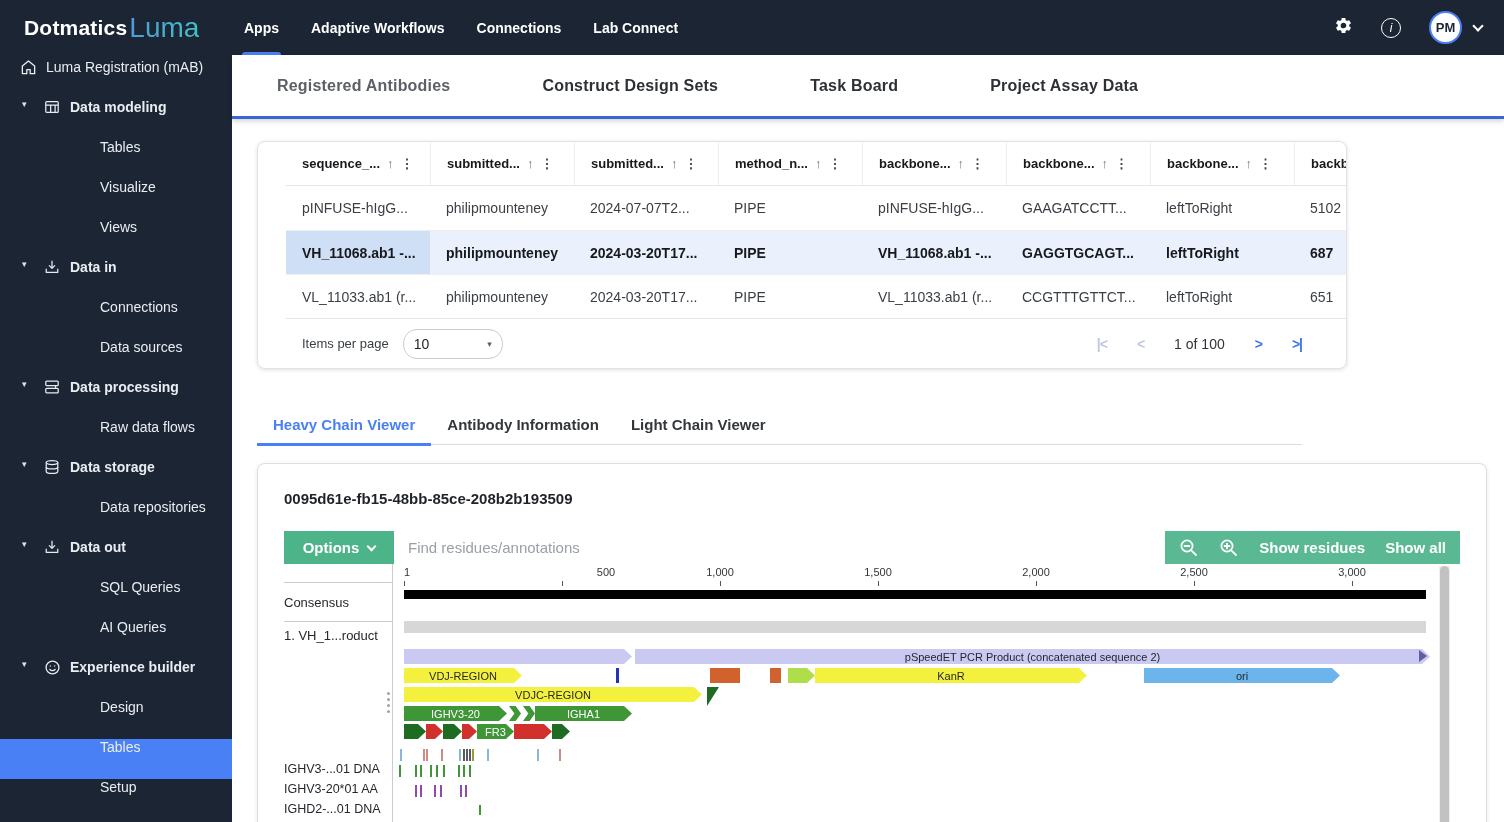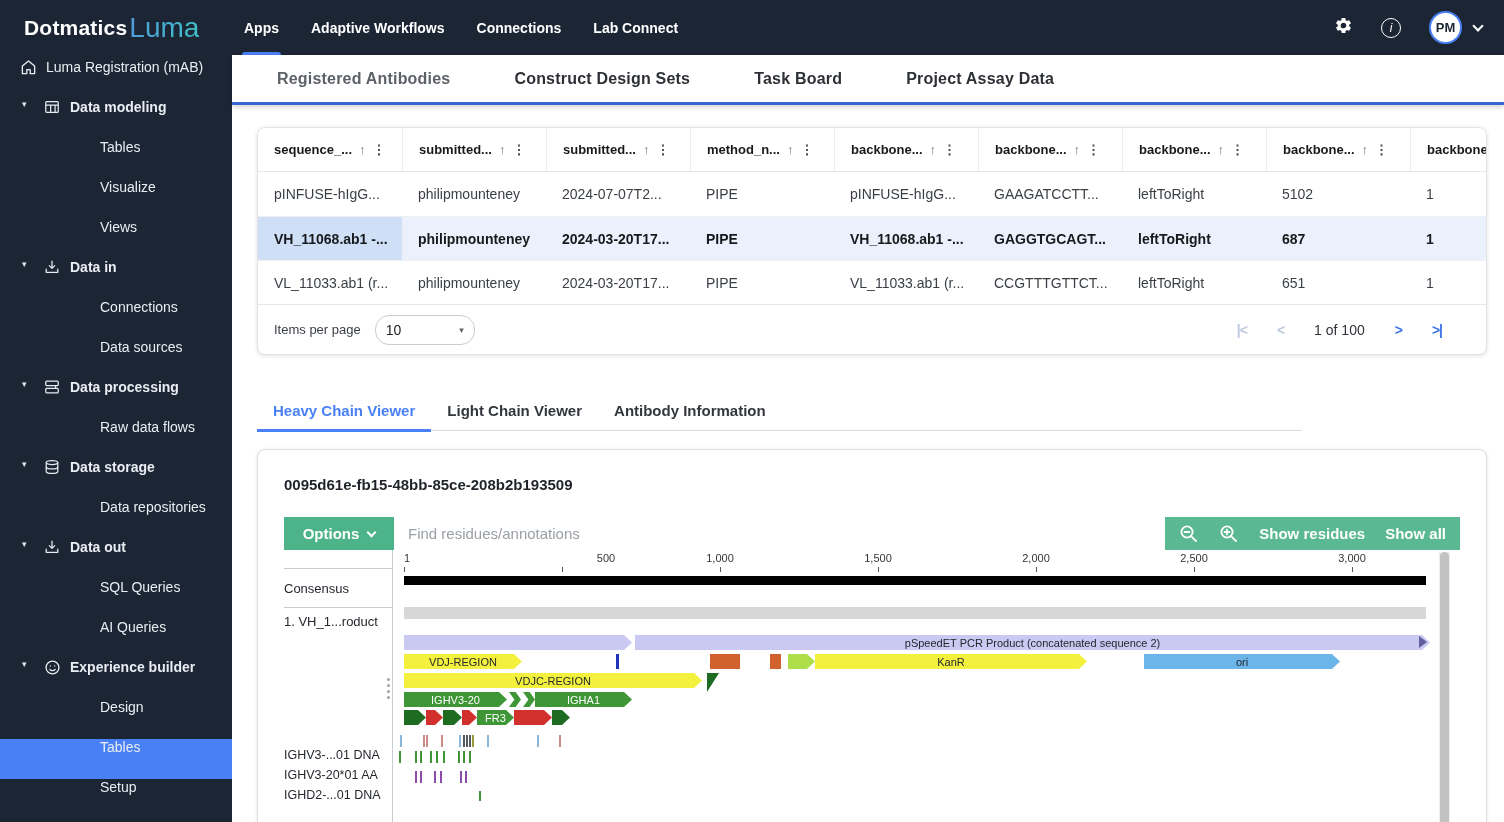--- a/index.html
+++ b/index.html
@@ -35,31 +35,31 @@
   .side-item .caret { width:10px; margin-left:22px; font-size:9px; color:#dfe4ea; flex:none; }
   .side-item .s-icon { width:17px; margin-left:12px; flex:none; display:flex; }
   .side-item.root .s-icon { margin-left:20px; }
   .side-item .s-label { margin-left:9px; white-space:nowrap; }
   .side-item.section .s-label { font-weight:bold; }
   .side-item.sub .s-label { margin-left:100px; }
   .side-item.active { background:#4a80f5; }
 
   
   .main { flex:1; display:flex; flex-direction:column; min-width:0; background:#fff; }
-  .main-tabs { height:50px; background:#fff; border-bottom:3px solid #3a66d4;
+  .main-tabs { height:64px; background:#fff; border-bottom:3px solid #3a66d4;
     box-shadow:0 2px 5px rgba(0,0,0,.18); display:flex; align-items:center;
-    padding-left:45px; gap:64px; position:relative; z-index:2; flex:none; }
+    padding-left:45px; gap:92px; position:relative; z-index:2; flex:none; }
   .main-tab { font-size:16px; font-weight:bold; color:#2d3136; letter-spacing:.2px; cursor:pointer; white-space:nowrap; }
   .main-tab.muted { color:#5c6167; }
 
   .content { flex:1; padding:22px 0 0 25px; overflow:hidden; position:relative; }
 
   
-  .card { width:1230px; background:#fff; border:1px solid #e1e3e6; border-radius:8px;
-    box-shadow:0 1px 4px rgba(0,0,0,.12); overflow:hidden; }
+  .card { width:1090px; background:#fff; border:1px solid #e1e3e6; border-radius:8px;
+    box-shadow:0 1px 4px rgba(0,0,0,.12); overflow:hidden;padding-left:28px; }
   .tbl-head { display:grid; grid-template-columns:repeat(9,144px); height:44px;
     border-bottom:1px solid #e4e6e9; }
   .th { display:flex; align-items:center; padding-left:16px; font-size:13px; font-weight:bold;
     color:#17191c; white-space:nowrap; overflow:hidden; }
   .th + .th { border-left:1px solid #ebedef; }
   .th .sort { color:#6b7076; margin-left:7px; font-size:13px; font-weight:normal; cursor:pointer; }
   .th .kebab { color:#44484e; margin-left:7px; font-size:13px; cursor:pointer; }
   .tbl-row { display:grid; grid-template-columns:repeat(9,144px); height:44px; cursor:pointer; }
   .tbl-row + .tbl-row { border-top:1px solid #edeff1; }
   .td { display:flex; align-items:center; padding-left:16px; font-size:14px; color:#3a3f45;
@@ -379,22 +379,22 @@
               <span class="pg-btn disabled">&lt;</span>
               <span class="pg-status">1 of 100</span>
               <span class="pg-btn enabled">&gt;</span>
               <span class="pg-btn enabled">&gt;|</span>
             </div>
           </div>
         </div>
 
         <div class="viewer-tabs" id="viewer-tabs">
             <div class="vtab active">Heavy Chain Viewer</div>
+            <div class="vtab">Antibody Information</div>
             <div class="vtab">Light Chain Viewer</div>
-            <div class="vtab">Antibody Information</div>
           </div>
 
         <div class="viewer-card">
           <div class="viewer-title">0095d61e-fb15-48bb-85ce-208b2b193509</div>
 
           <div class="toolbar">
             <div class="opt-btn">
               <span>Options</span>
               <span class="chev"></span>
             </div>

